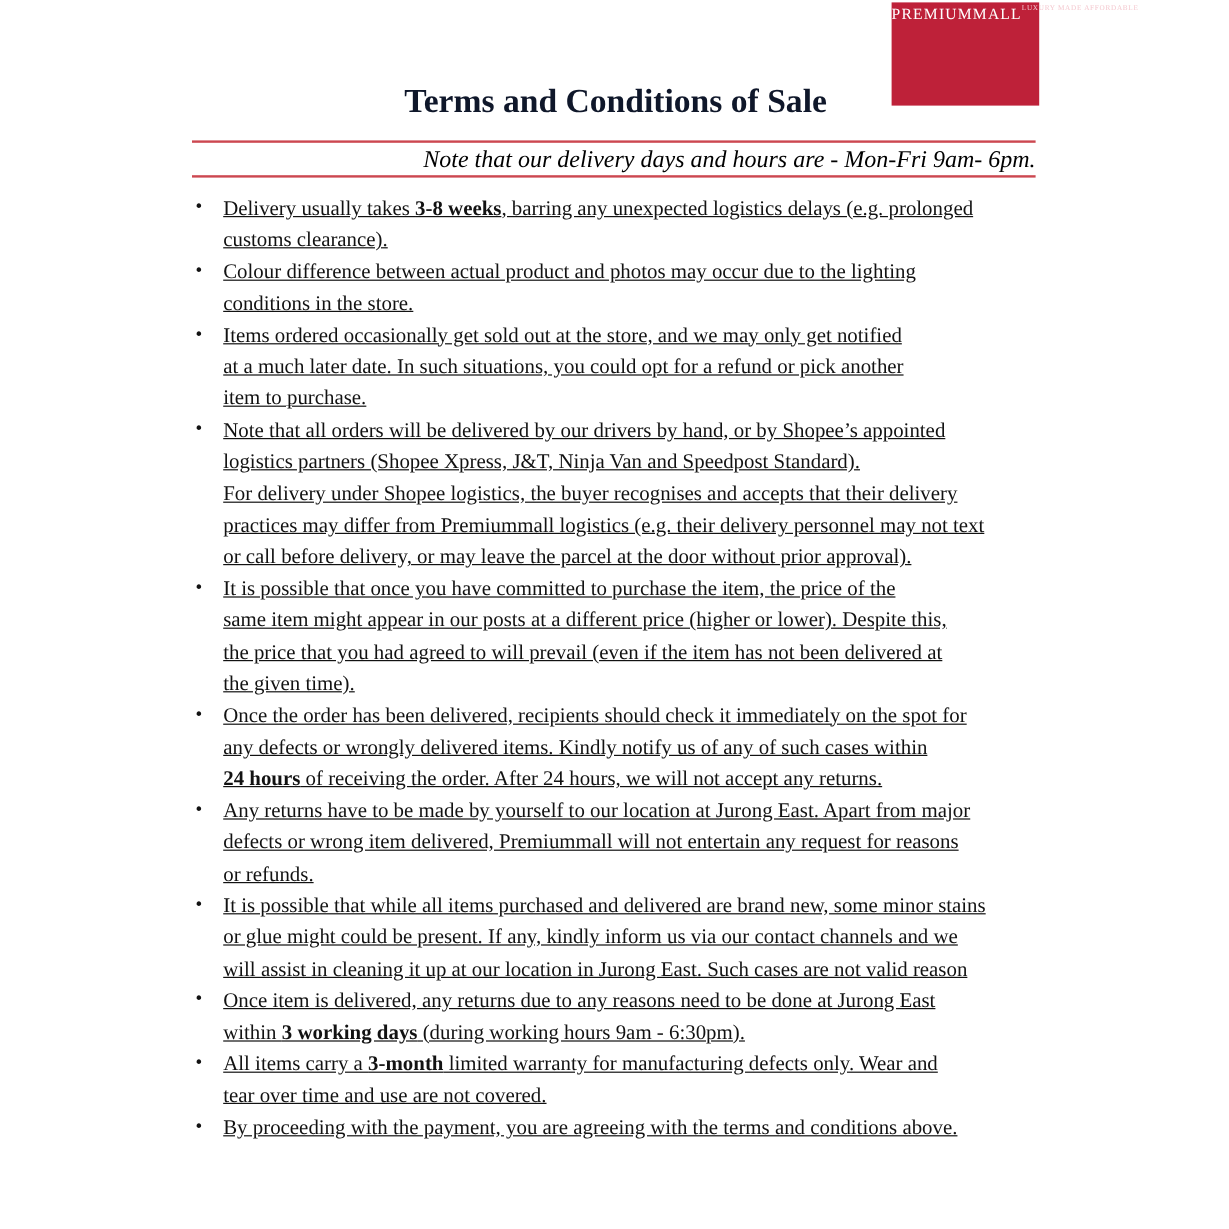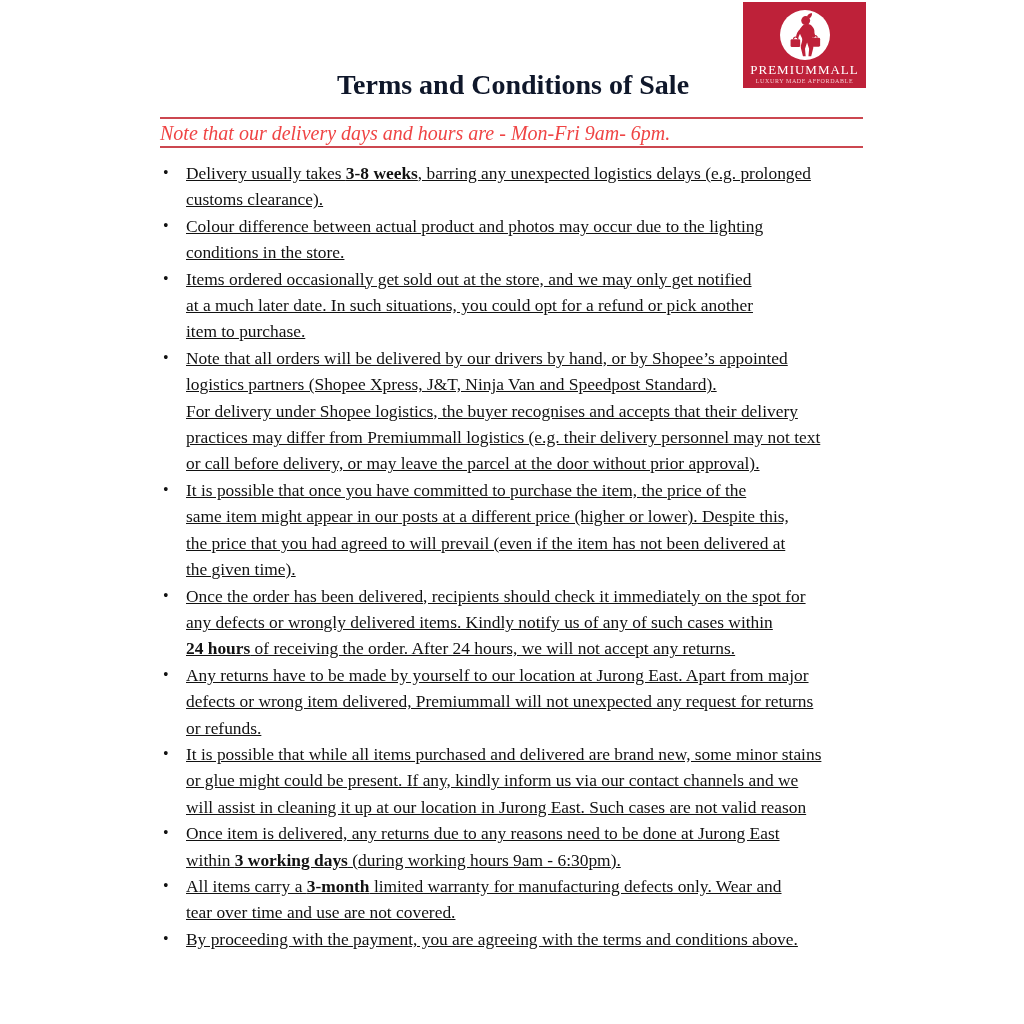--- a/index.html
+++ b/index.html
@@ -8,21 +8,21 @@
     background:#ffffff;
     font-family:"Liberation Serif","DejaVu Serif",serif;
     color:#121212;
     position:relative;
     overflow:hidden;
   }
   
   .logo{
     position:absolute;left:743px;top:2px;width:123px;height:86px;
     background:#be2139;
-    display:flex;flex-direction:column;align-items:center;
+    display:flex;align-items:flex-start;
   }
   .logo-circle{
     margin-top:8px;width:50px;height:50px;border-radius:50%;
     background:#ffffff;display:flex;align-items:center;justify-content:center;
     overflow:hidden;
   }
   .logo-circle svg{width:44px;height:46px;display:block;}
   .logo-brand{
     margin-top:3px;color:#ffffff;font-size:13px;line-height:13px;
     letter-spacing:1px;white-space:nowrap;
@@ -37,22 +37,22 @@
     text-align:center;font-size:28px;line-height:34px;font-weight:bold;
     color:#0f172a;
   }
   .rule{
     position:absolute;left:160px;width:703px;height:2px;background:#cc4750;
   }
   .rule-top{top:117px;}
   .rule-bottom{top:146px;}
   .note{
     position:absolute;left:160px;top:120px;width:703px;
-    text-align:left;font-style:italic;font-size:20px;line-height:27px;
-    color:#ef4444;
+    text-align:right;font-style:italic;font-size:20px;line-height:27px;
+    color:#000000;
   }
   
   ul.terms{
     position:absolute;left:160px;top:160px;width:712px;
     margin:0;padding:0;list-style:none;
     font-size:17.4px;line-height:26.4px;
   }
   ul.terms li{position:relative;padding-left:26px;}
   .bullet{position:absolute;left:3px;top:0;font-size:16px;}
   .term-line{white-space:nowrap;text-decoration:underline;}
@@ -121,21 +121,21 @@
     </li>
     <li>
       <span class="bullet">•</span>
       <div class="term-line"><span>Once the order has been delivered, recipients should check it immediately on the spot for</span></div>
       <div class="term-line"><span>any defects or wrongly delivered items. Kindly notify us of any of such cases within</span></div>
       <div class="term-line"><b>24 hours</b><span> of receiving the order. After 24 hours, we will not accept any returns.</span></div>
     </li>
     <li>
       <span class="bullet">•</span>
       <div class="term-line"><span>Any returns have to be made by yourself to our location at Jurong East. Apart from major</span></div>
-      <div class="term-line"><span>defects or wrong item delivered, Premiummall will not unexpected any request for returns</span></div>
+      <div class="term-line"><span>defects or wrong item delivered, Premiummall will not entertain any request for reasons</span></div>
       <div class="term-line"><span>or refunds.</span></div>
     </li>
     <li>
       <span class="bullet">•</span>
       <div class="term-line"><span>It is possible that while all items purchased and delivered are brand new, some minor stains</span></div>
       <div class="term-line"><span>or glue might could be present. If any, kindly inform us via our contact channels and we</span></div>
       <div class="term-line"><span>will assist in cleaning it up at our location in Jurong East. Such cases are not valid reason</span></div>
     </li>
     <li>
       <span class="bullet">•</span>

